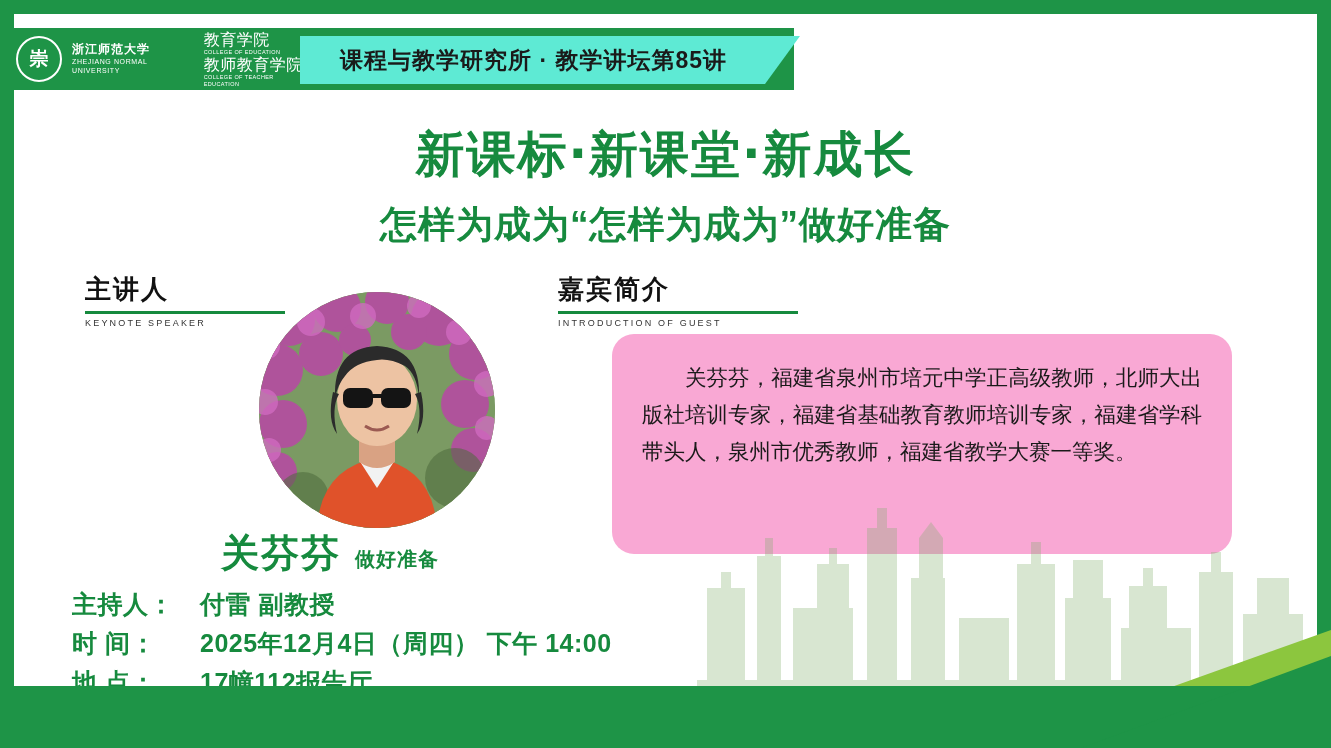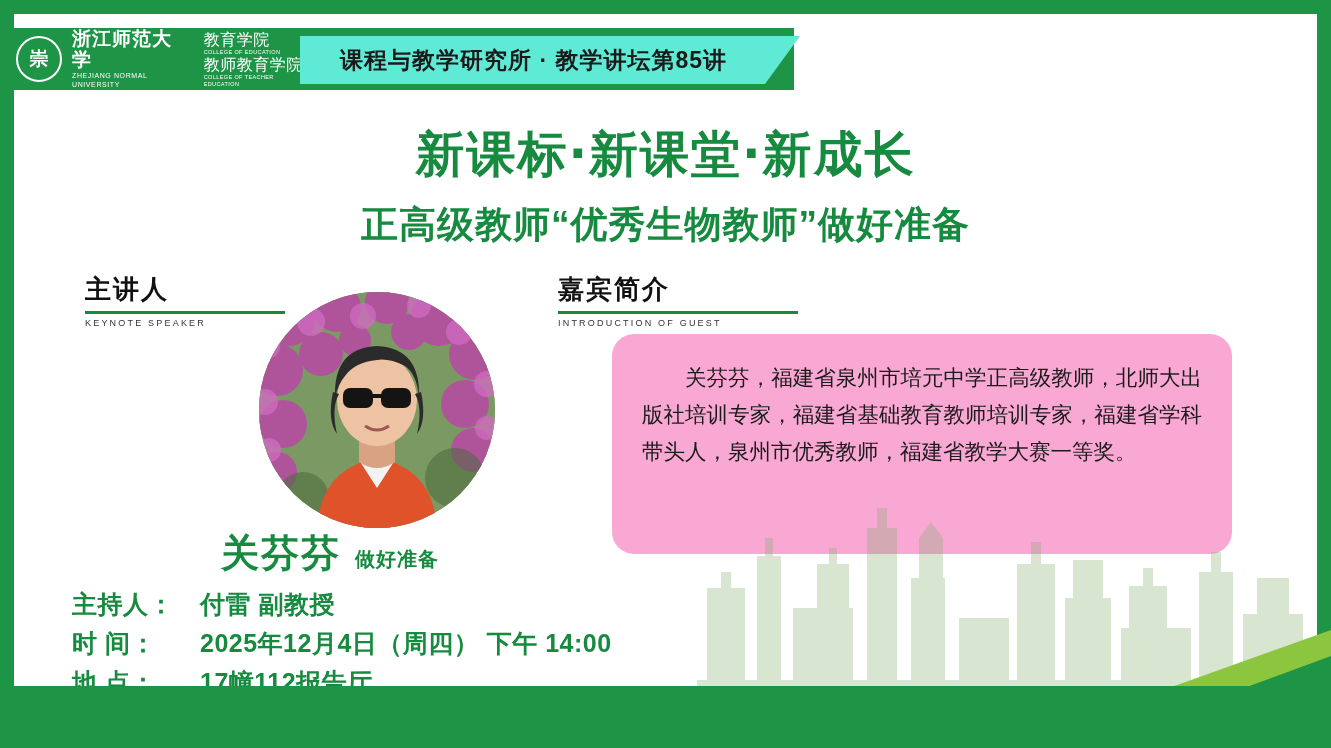--- a/index.html
+++ b/index.html
@@ -25,21 +25,21 @@
   }
   .logo-seal{
     width:46px;height:46px;border-radius:50%;
     border:2px solid #ffffff;box-sizing:border-box;
     display:flex;align-items:center;justify-content:center;
     color:#ffffff;font-size:19px;font-weight:bold;
     font-family:"DejaVu Serif","Liberation Serif",serif;
     flex:0 0 auto;
   }
   .logo-text{display:flex;flex-direction:column;justify-content:center;color:#fff;}
-  .logo-cn{font-size:19px;font-weight:bold;letter-spacing:1px;line-height:1.1;
+  .logo-cn{font-size:12px;font-weight:bold;letter-spacing:1px;line-height:1.1;
     font-family:"DejaVu Serif","Liberation Serif",serif;}
   .logo-en{font-size:7px;letter-spacing:.6px;line-height:1.25;margin-top:2px;}
   .logo-sub-cn{font-size:16px;line-height:1.15;letter-spacing:.5px;
     font-family:Liberation Sans, sans-serif;}
   .logo-sub-en{font-size:5.5px;letter-spacing:.4px;line-height:1.2;}
   .logo-right{display:flex;flex-direction:column;justify-content:center;color:#fff;margin-left:2px;}
 
   
   .ribbon{
     position:absolute;left:300px;top:36px;width:500px;height:48px;
@@ -136,21 +136,21 @@
     <div class="logo-sub-cn">教师教育学院</div>
     <div class="logo-sub-en">COLLEGE OF TEACHER EDUCATION</div>
   </div>
 </div>
 
 <div class="ribbon">
   <span class="ribbon-text">课程与教学研究所 · 教学讲坛第85讲</span>
 </div>
 
 <div class="title-main">新课标·新课堂·新成长</div>
-<div class="title-sub">正高级教师“优秀生物教师”做好准备</div>
+<div class="title-sub">怎样为成为“怎样为成为”做好准备</div>
 
 <div class="sec sec-speaker">
   <div class="sec-cn">主讲人</div>
   <div class="sec-rule"></div>
   <div class="sec-en">KEYNOTE SPEAKER</div>
 </div>
 
 <div class="sec sec-guest">
   <div class="sec-cn">嘉宾简介</div>
   <div class="sec-rule"></div>

